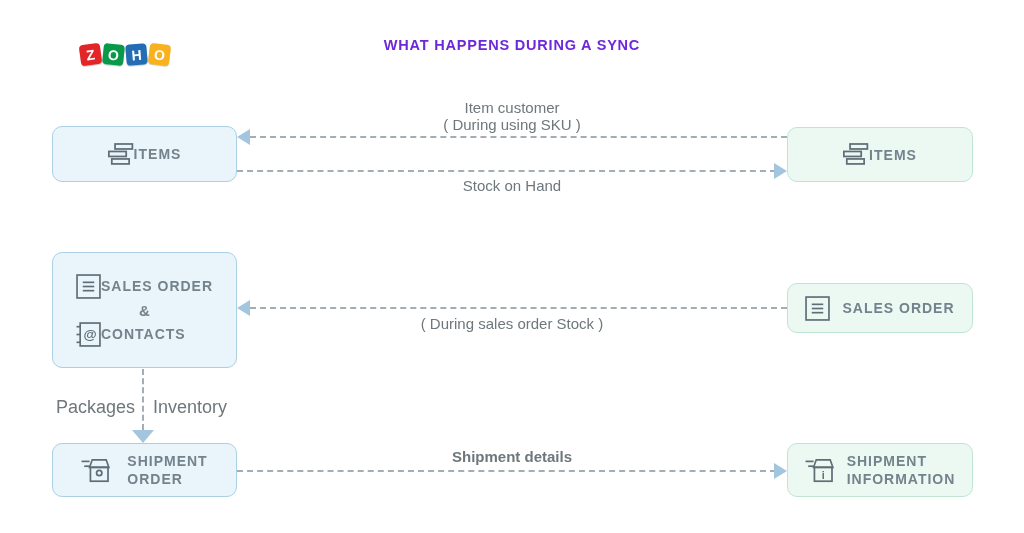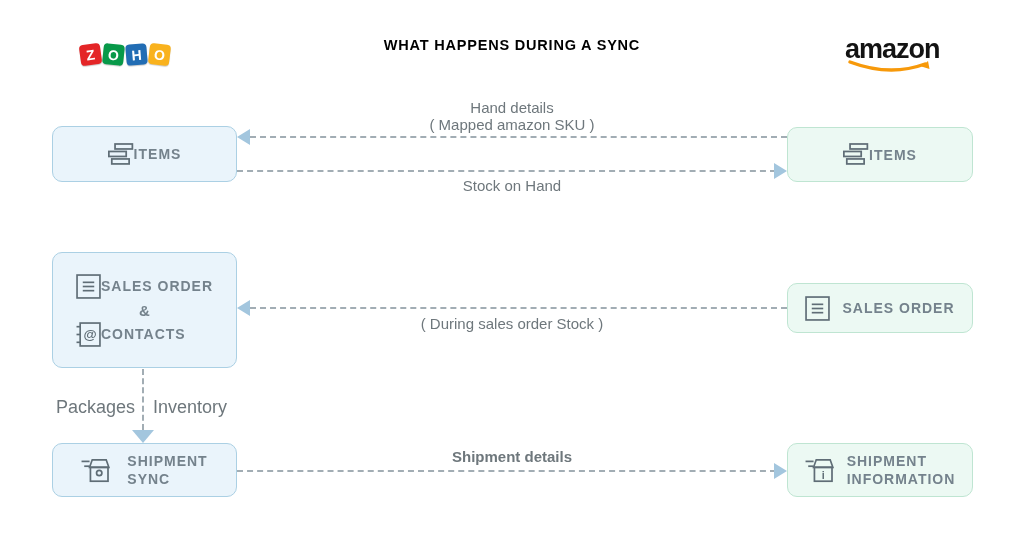--- a/index.html
+++ b/index.html
@@ -15,21 +15,21 @@
     color:#fff;font-size:14px;font-weight:700;line-height:1;
     box-shadow:0 1px 1px rgba(0,0,0,.2);
   }
   .zoho-tile:nth-child(1){transform:rotate(-8deg);}
   .zoho-tile:nth-child(2){transform:rotate(6deg);}
   .zoho-tile:nth-child(3){transform:rotate(-5deg);}
   .zoho-tile:nth-child(4){transform:rotate(7deg);}
   .zoho-product{margin-left:7px;font-size:21px;font-weight:700;color:#33383b;letter-spacing:.2px;}
   .diagram-title{
     position:absolute;left:312px;top:37px;width:400px;text-align:center;
-    font-size:14.5px;font-weight:700;letter-spacing:.8px;color:#000000;
+    font-size:14.5px;font-weight:700;letter-spacing:.8px;color:#6d28d9;
   }
   .amazon-logo{position:absolute;left:845px;top:36px;width:100px;}
   .amazon-word{font-size:27px;font-weight:700;color:#131313;letter-spacing:-1px;line-height:1;}
   .amazon-smile{display:block;margin-top:-3px;margin-left:3px;}
   
   .node{
     position:absolute;border-radius:10px;display:flex;align-items:center;justify-content:center;
     box-sizing:border-box;
   }
   .node-blue{background:#eaf4fb;border:1.5px solid #abd0e4;}
@@ -73,27 +73,20 @@
     <div class="zoho-tile" style="background:#226db4">
         <span>H</span>
       </div>
     <div class="zoho-tile" style="background:#f9b21d">
         <span>O</span>
       </div>
   </div>
 
   <div class="diagram-title">WHAT HAPPENS DURING A SYNC</div>
 
-  <div class="amazon-logo">
-    <div class="amazon-word">amazon</div>
-    <svg class="amazon-smile" width="86" height="16" viewBox="0 0 86 16">
-      <path d="M2 2 Q 42 17 77 4" stroke="#f7990a" stroke-width="3.4" fill="none" stroke-linecap="round"></path>
-      <polygon points="80,1 81.5,9 73.5,6.5" fill="#f7990a"></polygon>
-    </svg>
-  </div>
 
   <div class="node node-blue" style="left:52px;top:126px;width:185px;height:56px;">
     <div class="node-row">
       <svg class="node-icon" width="26" height="23" viewBox="0 0 24 21">
         <rect class="stroke" x="6.5" y="0.8" width="16" height="4.6"></rect>
         <rect class="stroke" x="0.8" y="7.7" width="16" height="4.6"></rect>
         <rect class="stroke" x="3.5" y="14.6" width="16" height="4.6"></rect>
       </svg>
       <span class="node-label">ITEMS</span>
     </div>
@@ -104,22 +97,22 @@
       <svg class="node-icon" width="26" height="23" viewBox="0 0 24 21">
         <rect class="stroke" x="6.5" y="0.8" width="16" height="4.6"></rect>
         <rect class="stroke" x="0.8" y="7.7" width="16" height="4.6"></rect>
         <rect class="stroke" x="3.5" y="14.6" width="16" height="4.6"></rect>
       </svg>
       <span class="node-label">ITEMS</span>
     </div>
   </div>
 
   <div class="flow-label" style="top:99px;">
-    <div>Hand details</div>
-    <div>( Mapped amazon SKU )</div>
+    <div>Item customer</div>
+    <div>( During using SKU )</div>
   </div>
   <div class="h-line" style="left:250px;top:136px;width:537px;"></div>
   <div class="head-left" style="left:237px;top:129px;"></div>
 
   <div class="h-line" style="left:237px;top:170px;width:539px;"></div>
   <div class="head-right" style="left:774px;top:163px;"></div>
   <div class="flow-label" style="top:177px;">
     <div>Stock on Hand</div>
   </div>
 
@@ -175,21 +168,21 @@
     <div class="node-row" style="gap:16px;">
       <svg class="node-icon" width="30" height="27" viewBox="0 0 28 25">
         <line class="stroke" x1="0.5" y1="4" x2="8" y2="4"></line>
         <line class="stroke" x1="3" y1="8.5" x2="8" y2="8.5"></line>
         <polygon class="stroke" points="10.5,2.5 23.5,2.5 26,9.5 8,9.5"></polygon>
         <rect class="stroke" x="8.8" y="9.5" width="16.4" height="13"></rect>
         <circle class="stroke" cx="17" cy="14.8" r="2.5"></circle>
       </svg>
       <span class="node-label" style="text-align:left;">
         <span>SHIPMENT</span><br>
-        <span>SYNC</span>
+        <span>ORDER</span>
       </span>
     </div>
   </div>
 
   <div class="node node-green" style="left:787px;top:443px;width:186px;height:54px;">
     <div class="node-row" style="gap:12px;">
       <svg class="node-icon" width="30" height="27" viewBox="0 0 28 25">
         <line class="stroke" x1="0.5" y1="4" x2="8" y2="4"></line>
         <line class="stroke" x1="3" y1="8.5" x2="8" y2="8.5"></line>
         <polygon class="stroke" points="10.5,2.5 23.5,2.5 26,9.5 8,9.5"></polygon>

